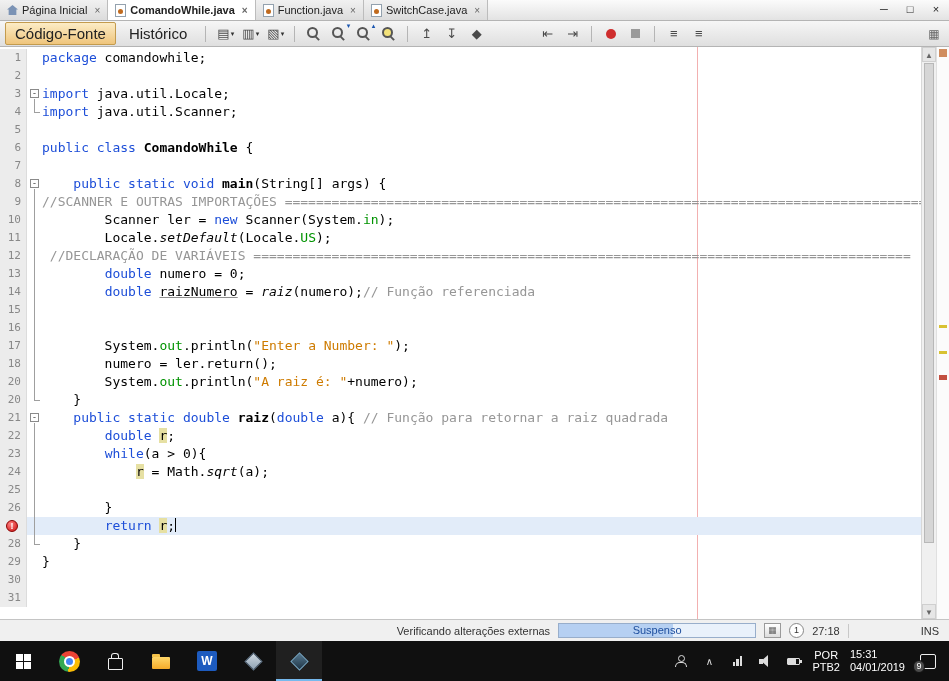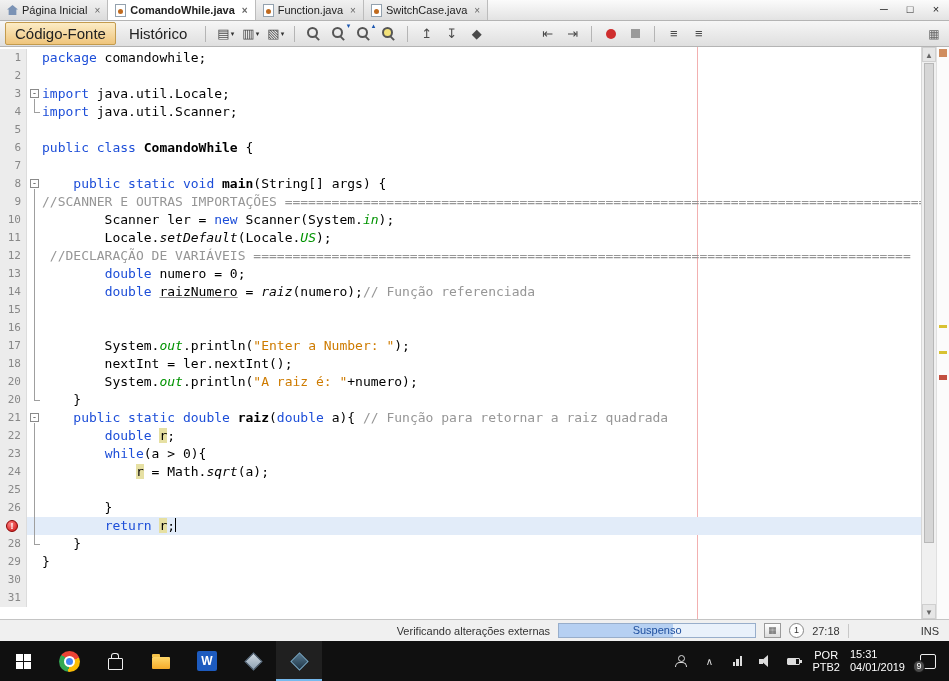--- a/index.html
+++ b/index.html
@@ -51,21 +51,21 @@
   .f-tail{position:absolute;left:7px;top:14px;bottom:0;width:1px;background:#9f9f9f;}
   .f-line{position:absolute;left:7px;top:0;bottom:0;width:1px;background:#9f9f9f;}
   .f-end{position:absolute;left:7px;top:0;height:10px;width:6px;border-left:1px solid #9f9f9f;border-bottom:1px solid #9f9f9f;}
   .err-ball{display:inline-block;width:12px;height:12px;margin-top:3px;border-radius:50%;background:radial-gradient(circle at 35% 30%,#ff8080,#cc1111);border:1px solid #8a0000;color:#fff;font:bold 9px/11px "Liberation Sans",sans-serif;text-align:center;}
   .ln.has-err{text-align:center;padding-right:2px;}
   .caret{display:inline-block;width:1px;height:14px;background:#000;vertical-align:-2px;}
   .tk-kw{color:#1d4ed8;}
   .tk-pl{color:#000;}
   .tk-com{color:#969696;}
   .tk-str{color:#ce7b00;}
-  .tk-fld{color:#009300;font-style:italic;}
+  .tk-fld{color:#009300;}
   .tk-itl{font-style:italic;}
   .tk-bld{font-weight:bold;}
   .tk-unu{text-decoration:underline;text-decoration-color:#8f8f8f;}
   .tk-occ{background:#e6e0a3;}
   .vsb{flex:0 0 15px;background:#f0f0f0;border-left:1px solid #d8d8d8;display:flex;flex-direction:column;}
   .sb-btn{height:15px;text-align:center;font-size:8px;line-height:15px;color:#666;background:#e6e6e6;border:1px solid #cfcfcf;}
   .sb-thumb{margin:1px 2px 0 2px;flex:0 0 480px;background:#d6d6d6;border:1px solid #b8b8b8;}
   .sb-fill{flex:1;}
   .stripe{flex:0 0 13px;background:#fbfbfb;border-left:1px solid #e0e0e0;position:relative;}
   .stripe-top{position:absolute;top:2px;left:2px;width:8px;height:8px;background:#d08d5f;}
@@ -328,21 +328,21 @@
           <div class="fold">
             <span class="f-line"></span>
           </div>
           <div class="codeline"><span class="tk-pl">        System.</span><span class="tk-fld">out</span><span class="tk-pl">.println(</span><span class="tk-str">"Enter a Number: "</span><span class="tk-pl">);</span></div>
         </div>
         <div class="line">
           <div class="ln">18</div>
           <div class="fold">
             <span class="f-line"></span>
           </div>
-          <div class="codeline"><span class="tk-pl">        nextInt = ler.nextInt();</span></div>
+          <div class="codeline"><span class="tk-pl">        numero = ler.return();</span></div>
         </div>
         <div class="line">
           <div class="ln">20</div>
           <div class="fold">
             <span class="f-line"></span>
           </div>
           <div class="codeline"><span class="tk-pl">        System.</span><span class="tk-fld">out</span><span class="tk-pl">.println(</span><span class="tk-str">"A raiz é: "</span><span class="tk-pl">+numero);</span></div>
         </div>
         <div class="line">
           <div class="ln">20</div>

